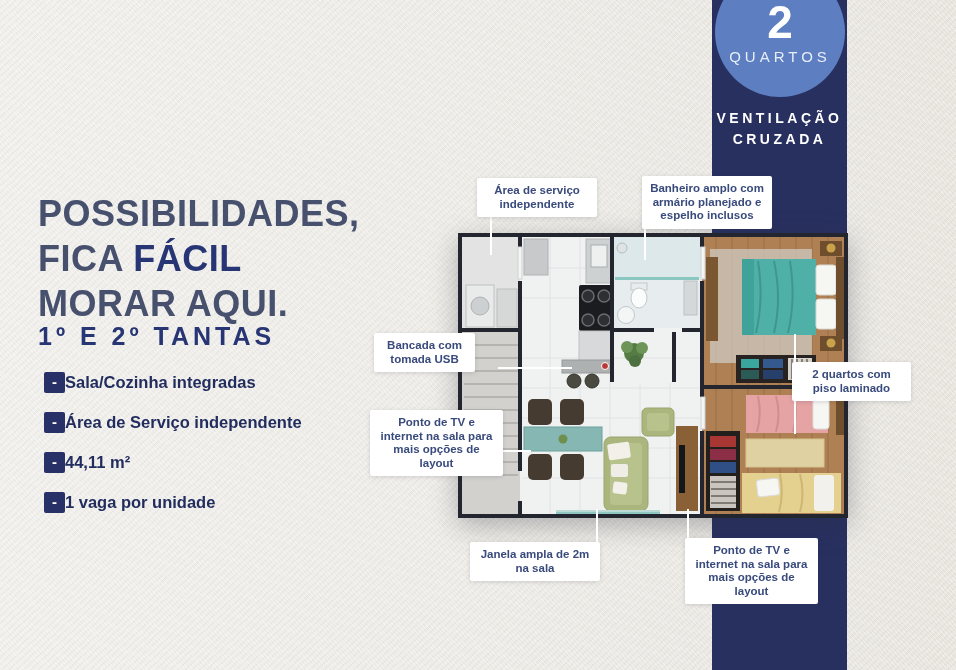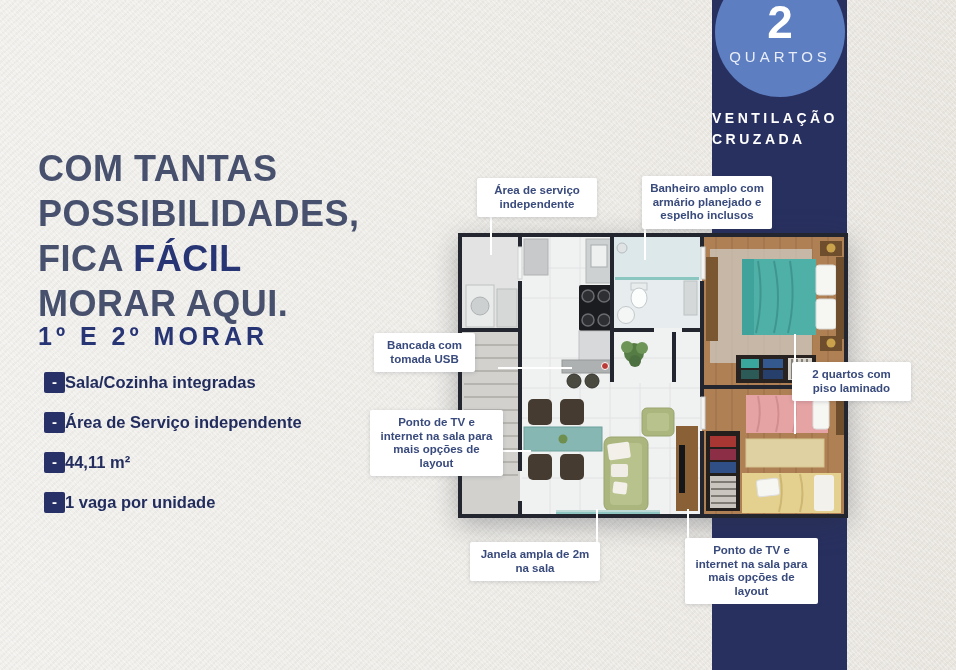--- a/index.html
+++ b/index.html
@@ -19,21 +19,21 @@
           background:#283060; z-index:1; }
   .badge-circle {
     position:absolute; left:715px; top:-33px; width:130px; height:130px;
     border-radius:50%; background:#5d7ec1; z-index:2;
     display:flex; flex-direction:column; align-items:center; justify-content:flex-end;
     padding-bottom:32px; color:#ffffff;
   }
   .badge-number { font-size:46px; font-weight:bold; line-height:1; }
   .badge-label  { font-size:15px; letter-spacing:4px; color:#e8edf8; margin-top:3px; }
   .vent { position:absolute; left:712px; top:108px; width:135px; z-index:2;
-          color:#ffffff; font-weight:bold;
+          text-align:center; color:#ffffff; font-weight:bold;
           font-size:14px; letter-spacing:3.5px; line-height:1.5; }
 
   
   .headline { position:absolute; left:38px; top:146px; z-index:2;
               font-size:36px; line-height:45px; color:#47516e; letter-spacing:.5px; }
   .headline .hl-bold { font-weight:bold; color:#283575;margin-top:9px; }
   .subtitle { position:absolute; left:38px; top:322px; z-index:2;
               font-size:25px; font-weight:bold; letter-spacing:4px; color:#283575; }
 
   .features { position:absolute; left:44px; top:372px; z-index:2; list-style:none; }
@@ -82,26 +82,26 @@
   <div class="badge-circle">
     <div class="badge-number">2</div>
     <div class="badge-label">QUARTOS</div>
   </div>
   <div class="vent">
     <div>VENTILAÇÃO</div>
     <div>CRUZADA</div>
   </div>
 
   <h1 class="headline">
-    <span>COM TANTAS</span><br>
+    <br>
     <span>POSSIBILIDADES,</span><br>
     <span>FICA </span><span class="hl-bold">FÁCIL</span><br>
     <span>MORAR AQUI.</span>
   </h1>
-  <div class="subtitle">1º E 2º MORAR</div>
+  <div class="subtitle">1º E 2º TANTAS</div>
 
   <ul class="features">
     <li class="feature">
       <span class="feature-bullet">-</span>
       <span class="feature-label">Sala/Cozinha integradas</span>
     </li>
     <li class="feature">
       <span class="feature-bullet">-</span>
       <span class="feature-label">Área de Serviço independente</span>
     </li>

